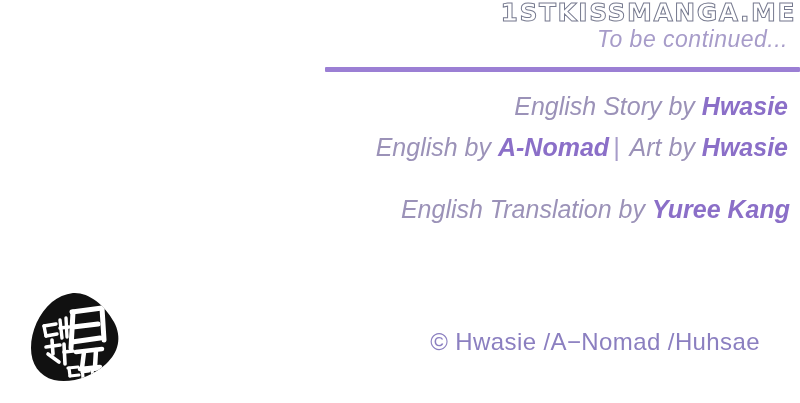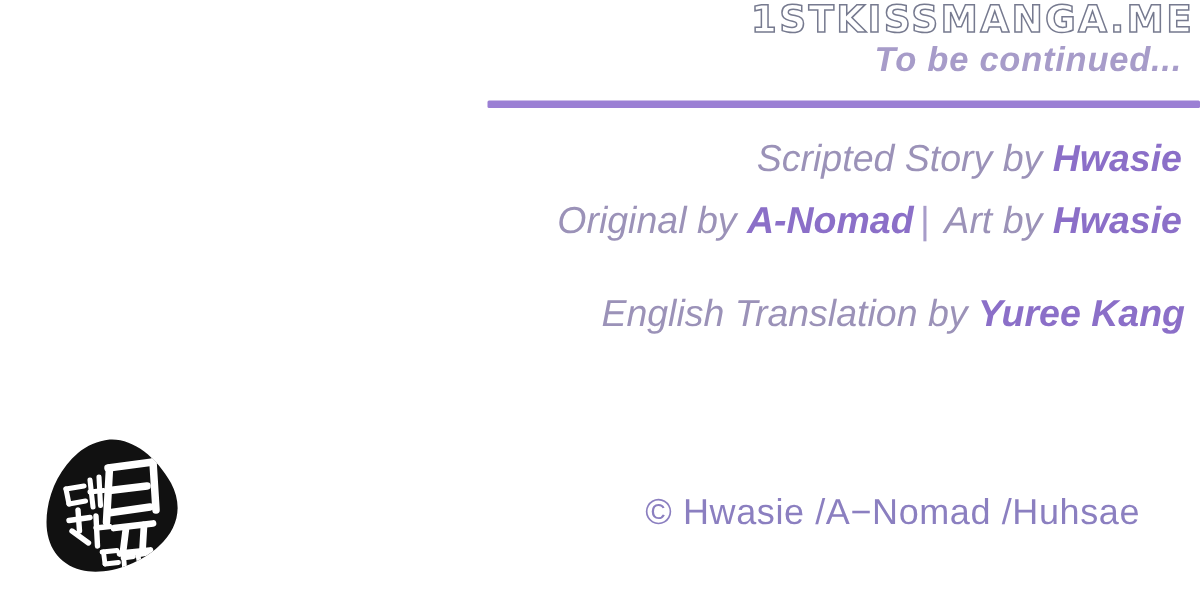--- a/index.html
+++ b/index.html
@@ -38,21 +38,20 @@
     position: absolute;
     top: 26px;
     right: 12px;
     font-family: "Liberation Sans", sans-serif;
     font-style: italic;
     font-size: 23px;
     letter-spacing: .5px;
     color: #a79cc9;
     white-space: nowrap;
     line-height: 26px;
-    font-weight: bold;
   }
 
   
   #divider {
     position: absolute;
     left: 325px;
     right: 0;
     top: 67px;
     height: 5px;
     background: #9b7fd4;
@@ -112,23 +111,23 @@
 <body>
 
 <div id="page">
 
   <div id="watermark">1STKISSMANGA.ME</div>
 
   <div id="tbc">To be continued...</div>
 
   <div id="divider"></div>
 
-  <div class="credit-line" id="line-story"><span>Scripted Story by </span><span class="nm">Hwasie</span></div>
+  <div class="credit-line" id="line-story"><span>English Story by </span><span class="nm">Hwasie</span></div>
 
-  <div class="credit-line" id="line-scripted"><span>Original by </span><span class="nm">A-Nomad</span><span class="sep">|</span><span> Art by </span><span class="nm">Hwasie</span></div>
+  <div class="credit-line" id="line-scripted"><span>English by </span><span class="nm">A-Nomad</span><span class="sep">|</span><span> Art by </span><span class="nm">Hwasie</span></div>
 
   <div class="credit-line" id="line-translation"><span>English Translation by </span><span class="nm">Yuree Kang</span></div>
 
   <div id="copyright">© Hwasie /A−Nomad /Huhsae</div>
 
   <div id="logo">
     <svg viewBox="0 0 100 100" xmlns="http://www.w3.org/2000/svg">
       <defs>
         <clipPath id="sealclip">
           <path d="M47 3 C62 2 78 14 88 32 C96 47 93 62 80 74

